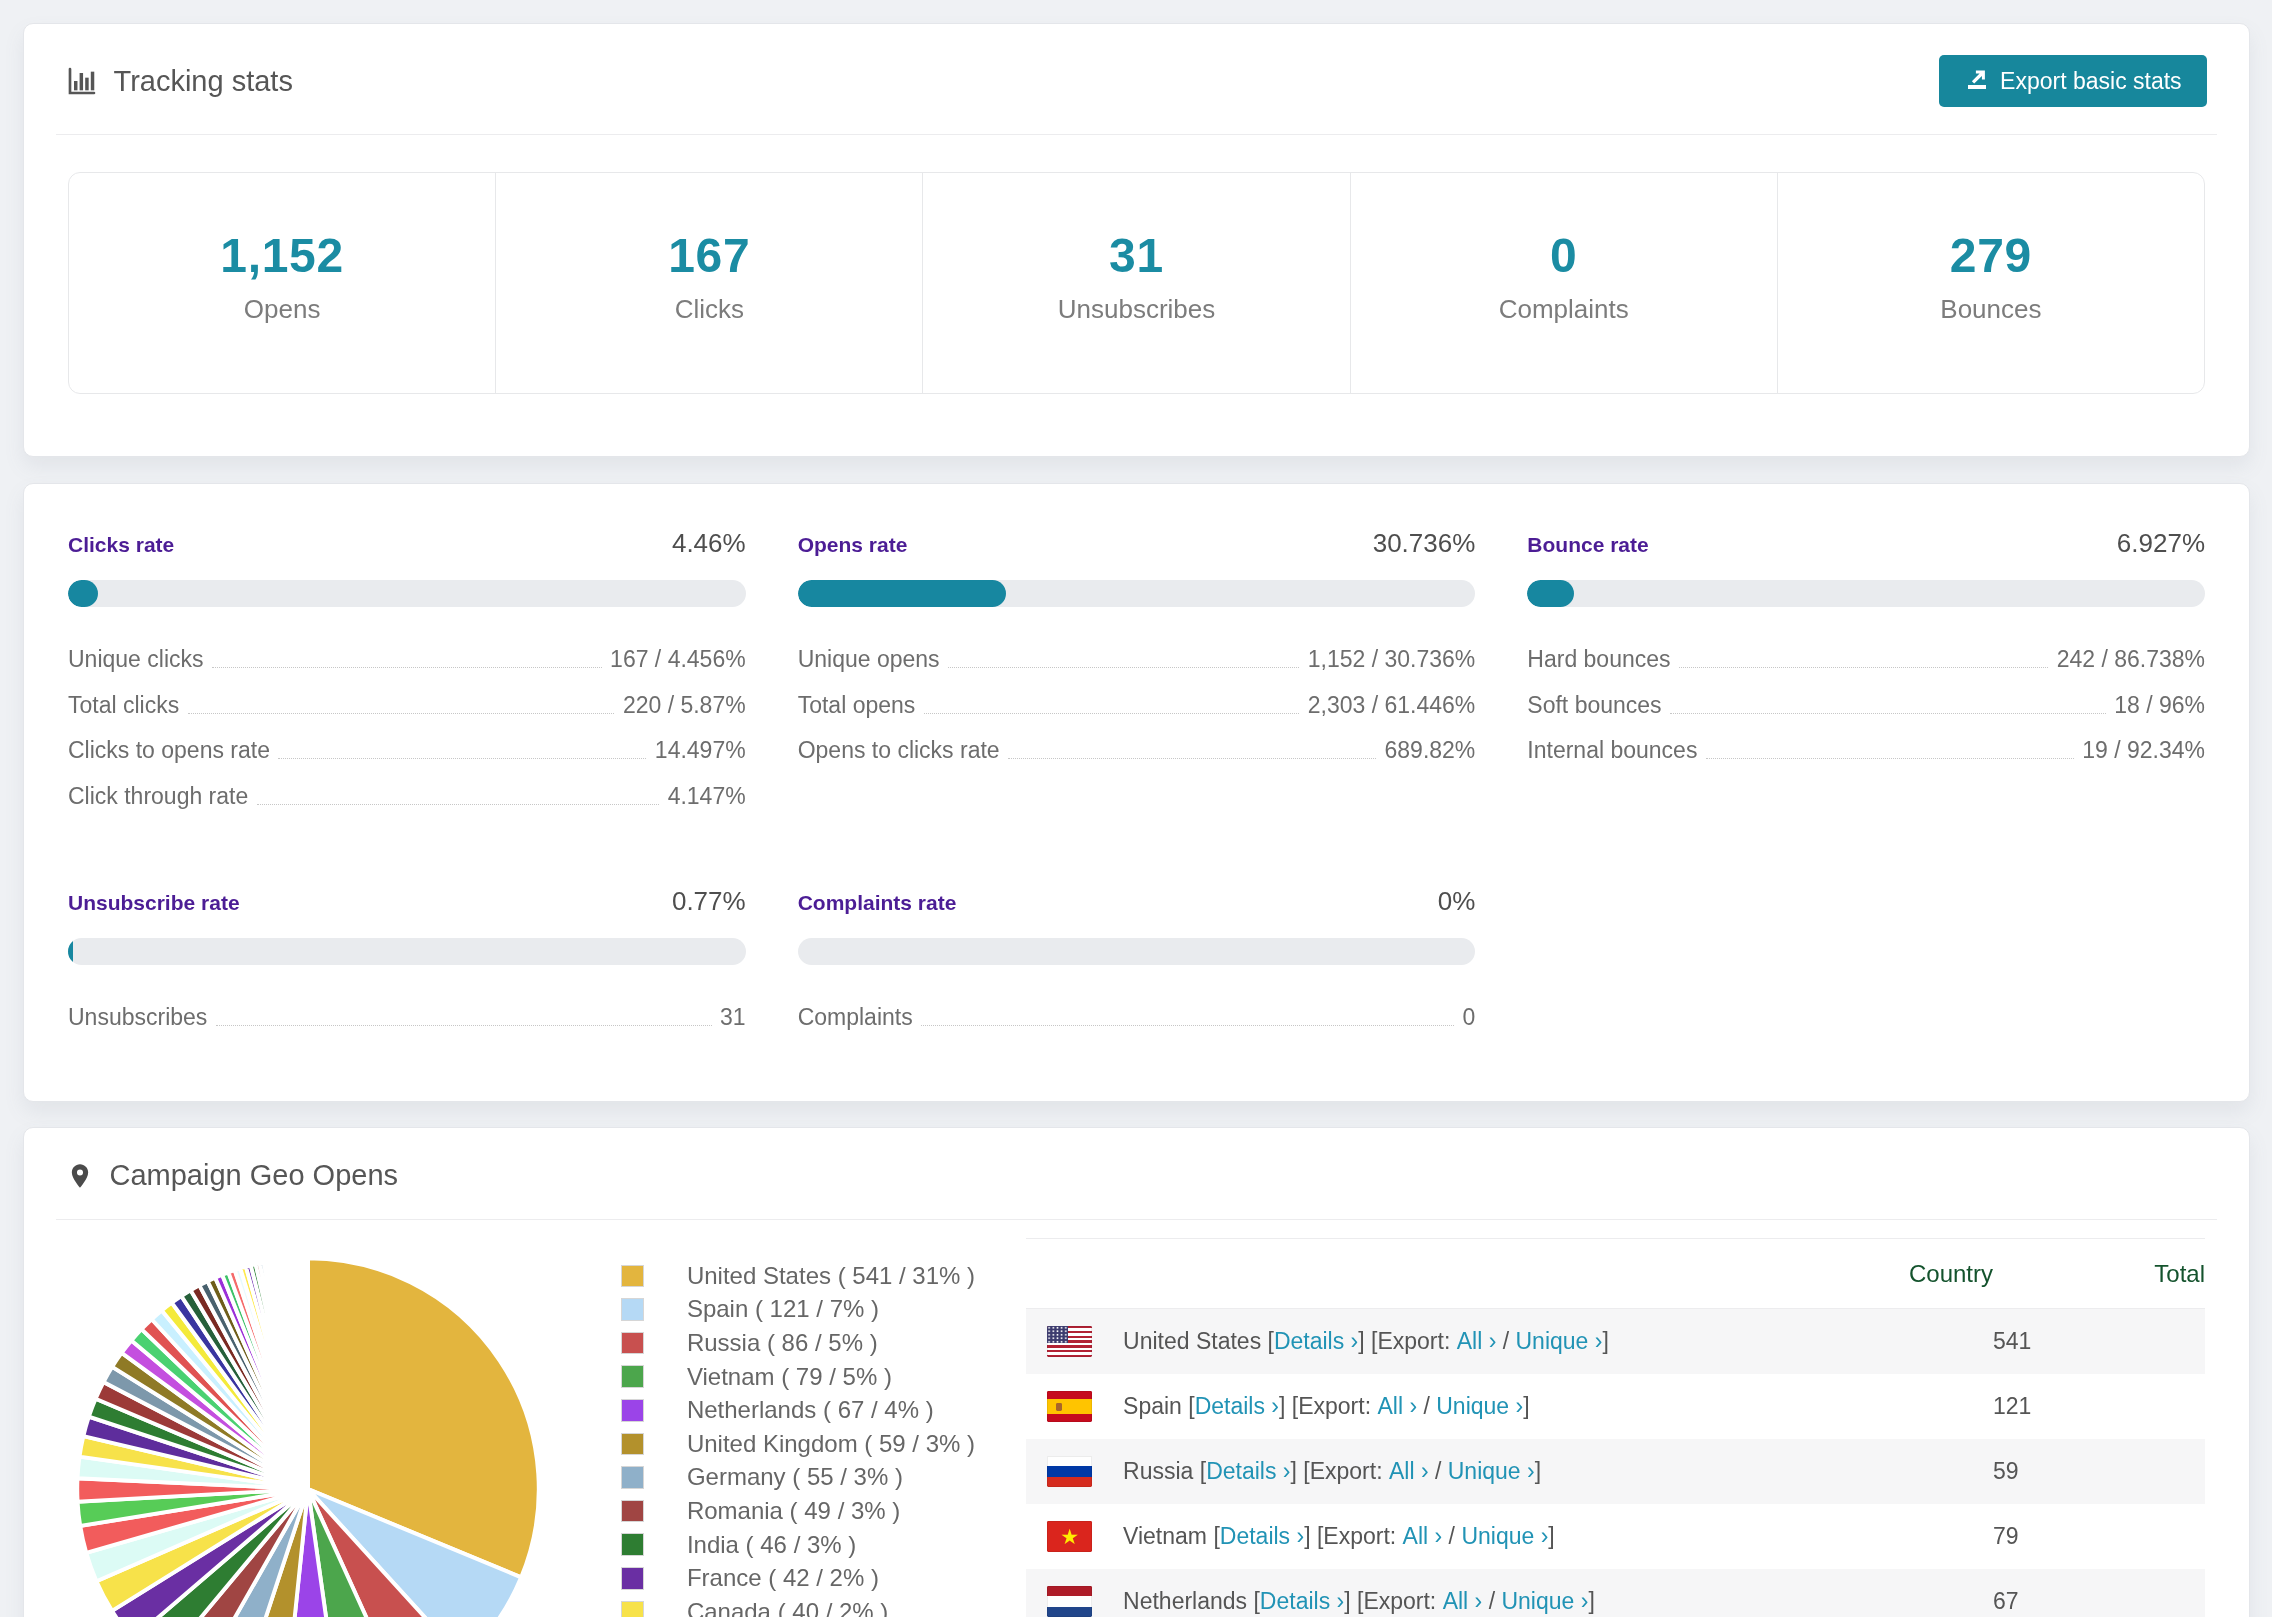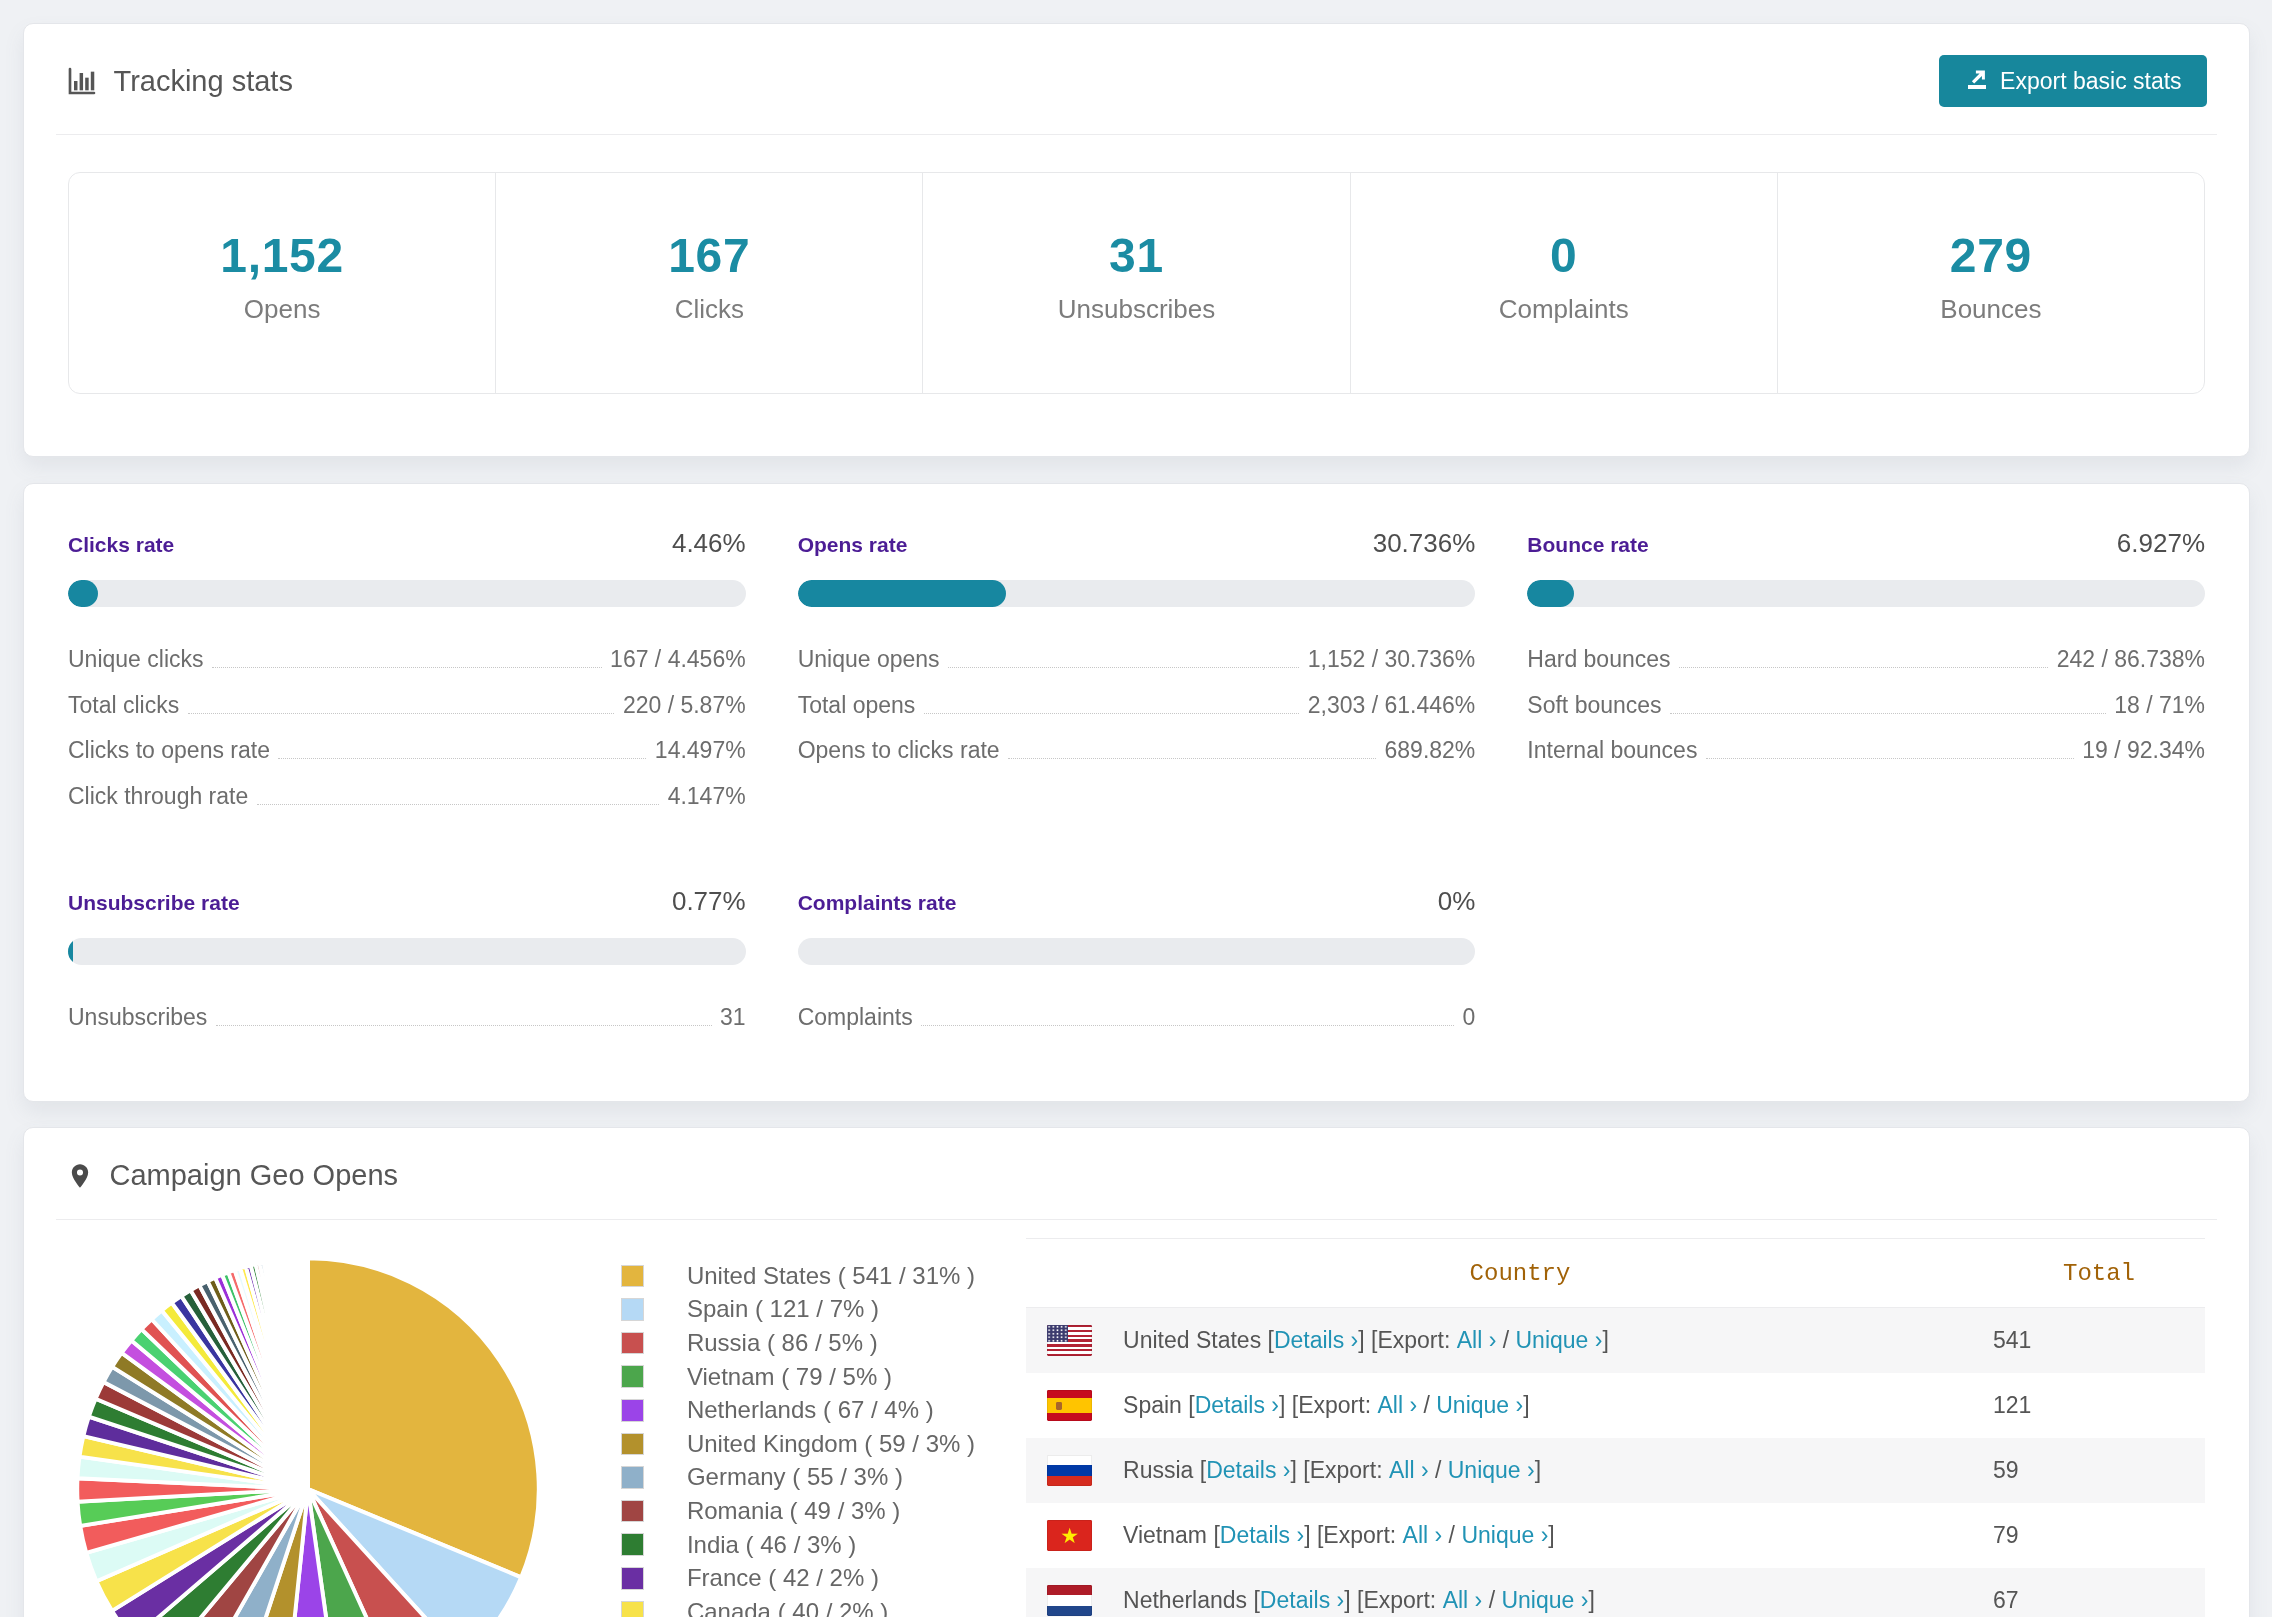--- a/index.html
+++ b/index.html
@@ -65,22 +65,22 @@
   .pie-wrap { width:498px; flex:none; padding-top:11.3px; }
   .pie-wrap svg { width:480px; height:480px; display:block; }
 
   .legend { list-style:none; margin-left:55px; padding-top:21px; flex:none; }
   .legend li { display:flex; align-items:center; font-size:24px; color:#666; padding:2.8px 0;gap:32px; }
   .legend .swatch { width:22.6px; height:22.6px; border:1.4px solid #d6d6d6; margin-right:11.3px; flex:none; }
 
   .geo-table-wrap { flex:1; margin-left:51px; }
   table.geo-table { width:100%; border-collapse:collapse; border-top:0.7px solid #ececee; }
   .geo-table th {
-    text-align:center; font-weight:400; font-size:24px; color:#a16207;
-    padding:21px 0 20px 21px; border-bottom:0.7px solid #ececee;font-family:Liberation Mono, monospace;
+    text-align:right; font-weight:400; font-size:24px; color:#14532d;
+    padding:21px 0 20px 21px; border-bottom:0.7px solid #ececee;
   }
   .geo-table th.total-col, .geo-table td.total-col { width:212px; padding-left:0; }
   .geo-table td { font-size:23px; color:#555; padding:17px 0 17px 21px; }
   .geo-table tbody tr:nth-child(odd) { background:#f6f6f7; }
   .country-cell { display:flex; align-items:center; }
   .country-cell a { color:#2193b5; text-decoration:none; }
   .flag { width:45px; height:31px; margin-right:31px; flex:none; position:relative; overflow:hidden; border-radius:1.4px; box-shadow:inset 0 0 0 0.7px rgba(0,0,0,.10); }
   .flag-us { background:repeating-linear-gradient(180deg,#b22234 0 2.4px,#fff 2.4px 4.8px); }
   .flag-us::after { content:""; position:absolute; top:0; left:0; width:46%; height:54%; background:#3c3b6e;
       background-image:radial-gradient(#fff 0.8px, transparent 1.1px); background-size:4.2px 3.5px; }
@@ -210,21 +210,21 @@
      </div>
      <div class="rate-rows">
             <div class="rate-row">
        <span class="lbl">Hard bounces</span>
        <span class="leader"></span>
        <span class="val">242 / 86.738%</span>
      </div>
             <div class="rate-row">
        <span class="lbl">Soft bounces</span>
        <span class="leader"></span>
-       <span class="val">18 / 71%</span>
+       <span class="val">18 / 96%</span>
      </div>
             <div class="rate-row">
        <span class="lbl">Internal bounces</span>
        <span class="leader"></span>
        <span class="val">19 / 92.34%</span>
      </div>
           </div>
         </div>
         <div class="rate-section">
           <div class="rate-head">

